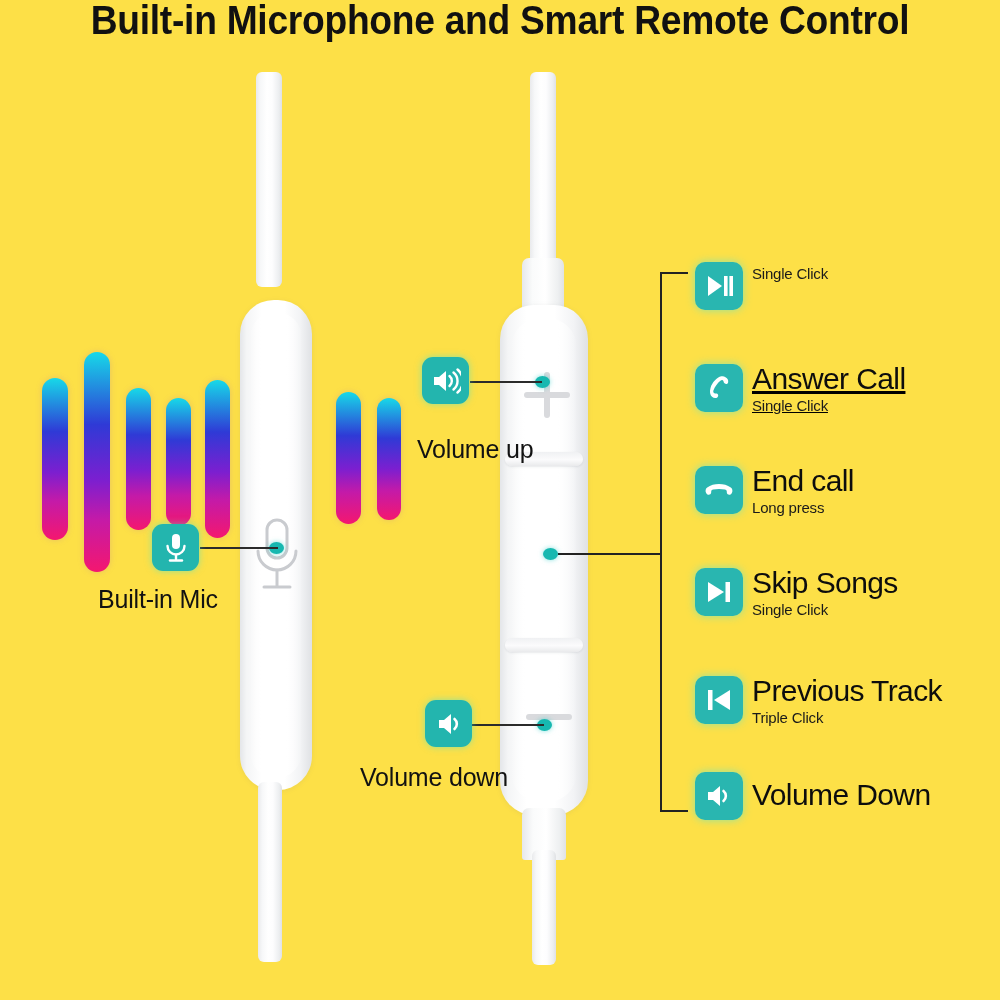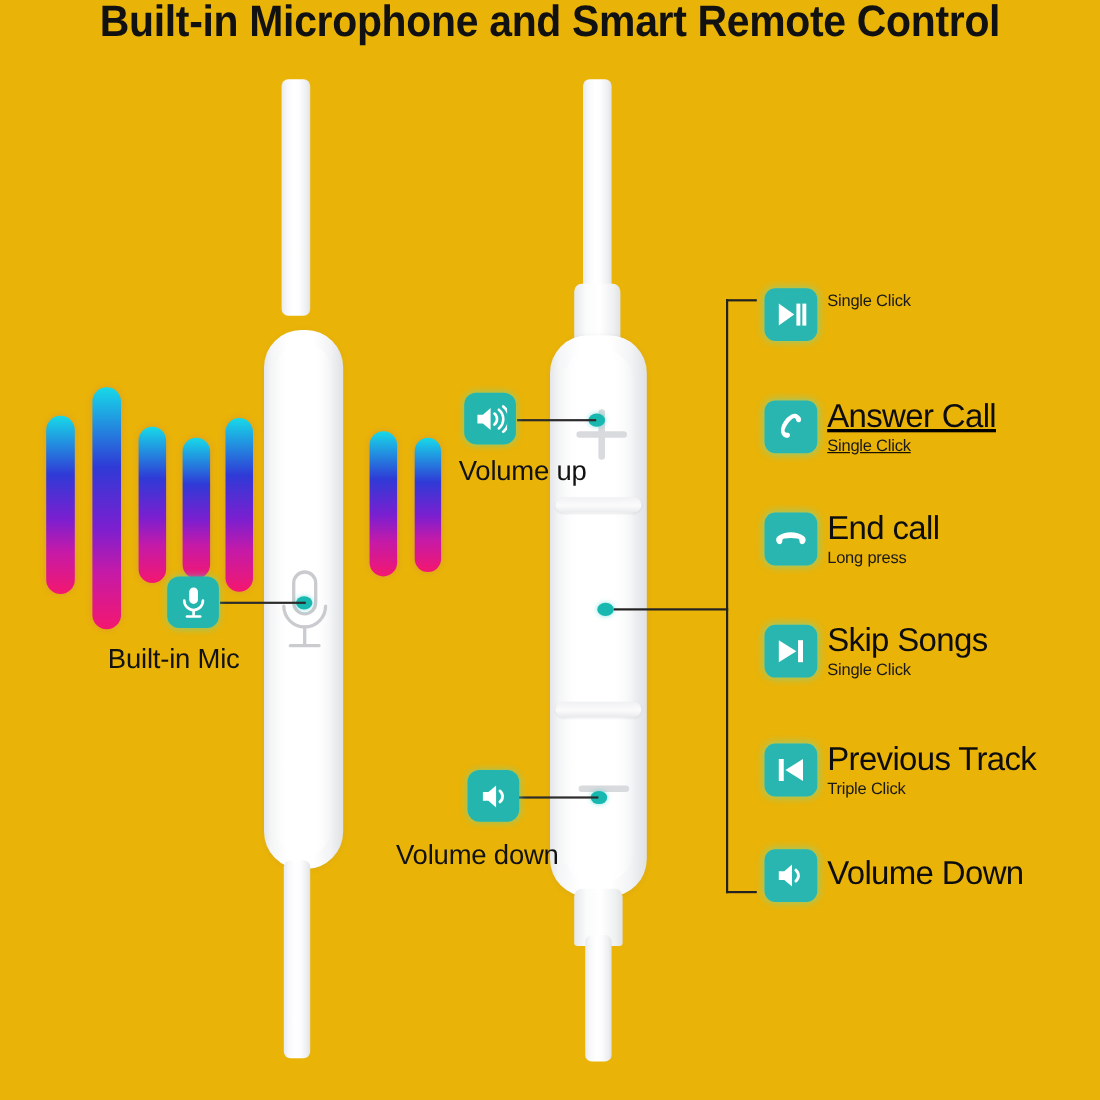--- a/index.html
+++ b/index.html
@@ -1,19 +1,19 @@
 <!DOCTYPE html>
 <html><head>
 <meta charset="utf-8">
 <style>
   * { margin:0; padding:0; box-sizing:border-box; }
   html,body { width:1000px; height:1000px; background:#ffffff; overflow:hidden; }
   body { font-family:"Liberation Sans", sans-serif; position:relative; }
 
-  .stage { position:absolute; inset:0; width:1000px; height:1000px; background:#eab308; }
+  .stage { position:absolute; inset:0; width:1000px; height:1000px; background:#fde047; }
 
   
   .title {
     position:absolute; left:0; top:-2px; width:1000px;
     text-align:center;
     font-family:"Liberation Sans", sans-serif;
     font-weight:bold;
     font-size:40px;
     letter-spacing:-0.3px;
     color:#111111;
@@ -198,21 +198,21 @@
   <div class="leader" style="left:471px; top:724px; width:73px; height:2px;"></div>
 
   <div class="badge" style="left:422px; top:357px; width:47px; height:47px;">
     <svg width="30" height="26" viewBox="0 0 30 26">
       <path d="M3 9 h5 L15 3 v20 L8 17 H3 Z" fill="#ffffff"></path>
       <path d="M18.5 8 a6.5 6.5 0 0 1 0 10" fill="none" stroke="#ffffff" stroke-width="2.4" stroke-linecap="round"></path>
       <path d="M22.5 4.5 a11 11 0 0 1 0 17" fill="none" stroke="#ffffff" stroke-width="2.4" stroke-linecap="round"></path>
       <path d="M26.5 1.5 a15 15 0 0 1 0 23" fill="none" stroke="#ffffff" stroke-width="2.4" stroke-linecap="round"></path>
     </svg>
   </div>
-  <div class="callout-label" style="left:417px; top:414px;">Volume up</div>
+  <div class="callout-label" style="left:417px; top:435px;">Volume up</div>
 
   <div class="badge" style="left:152px; top:524px; width:47px; height:47px;">
     <svg width="24" height="30" viewBox="0 0 24 30">
       <rect x="8" y="1" width="8" height="15" rx="4" fill="#ffffff"></rect>
       <path d="M3.5 13 a8.5 8.5 0 0 0 17 0" fill="none" stroke="#ffffff" stroke-width="2.4" stroke-linecap="round"></path>
       <line x1="12" y1="22" x2="12" y2="26" stroke="#ffffff" stroke-width="2.4" stroke-linecap="round"></line>
       <line x1="6" y1="27.5" x2="18" y2="27.5" stroke="#ffffff" stroke-width="2.4" stroke-linecap="round"></line>
     </svg>
   </div>
   <div class="callout-label" style="left:98px; top:585px;">Built-in Mic</div>

